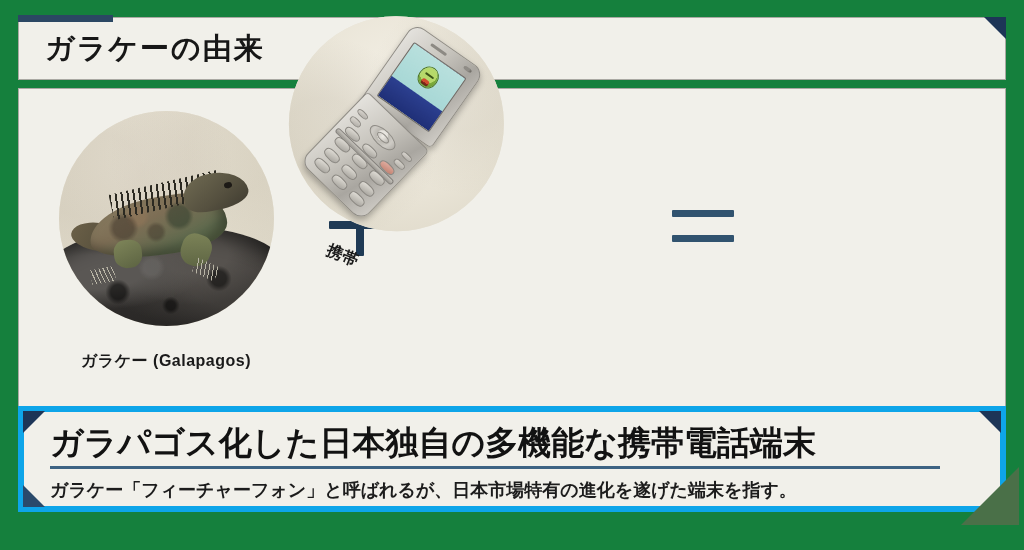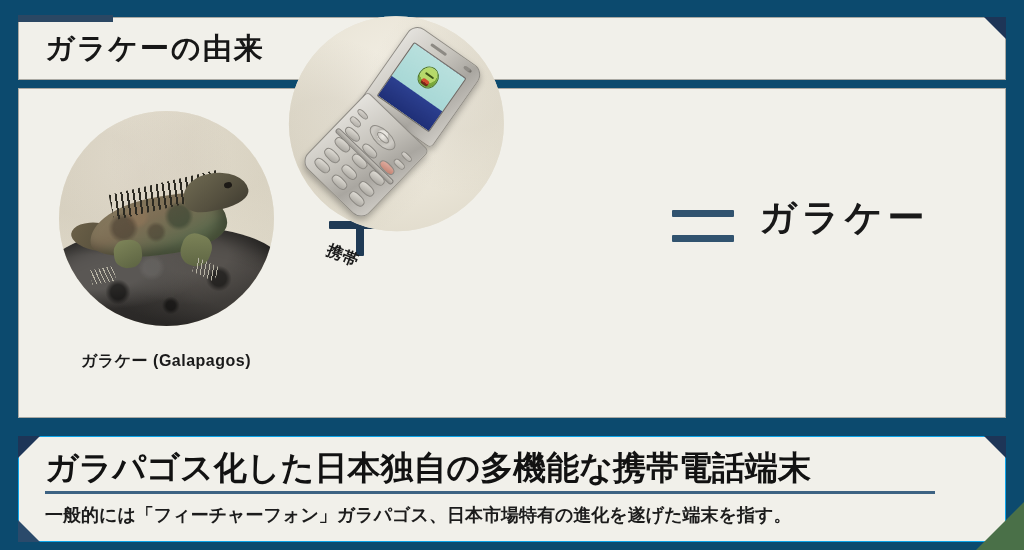--- a/index.html
+++ b/index.html
@@ -14,21 +14,21 @@
     background: #edece6;
     font-family: "Liberation Sans", "DejaVu Sans", sans-serif;
     position: relative;
   }
 
   
   .slide {
     position: absolute;
     left: 0; top: 0;
     width: 1024px; height: 550px;
-    background: #0c4a6e;
+    background: #15803d;
   }
 
   
   .title-box {
     position: absolute;
     left: 18px; top: 17px;
     width: 988px; height: 63px;
     border: 1px solid #aaa9a3;
     background: #f1f0ea;
   }
@@ -371,23 +371,23 @@
     font-size: 16px;
     font-weight: bold;
     color: #1a1a1a;
     letter-spacing: .5px;
     white-space: nowrap;
   }
 
   
   .summary-box {
     position: absolute;
-    left: 18px; top: 436px;
+    left: 18px; top: 406px;
     width: 988px; height: 106px;
-    border: 1px solid #0ea5e9;
+    border: 6px solid #0ea5e9;
     background: #f1f0ea;
     padding-left: 43px;
   }
   .sum-tri-tl {
     position: absolute;
     left: -1px; top: -1px;
     width: 0; height: 0;
     border-top: 22px solid #1d3557;
     border-right: 22px solid transparent;
   }
@@ -508,27 +508,26 @@
           </div>
         </div>
         <div class="caption">携帯</div>
       </div>
 
       <div class="op equals">
         <div class="eq-bar top"></div>
         <div class="eq-bar bottom"></div>
       </div>
 
-      <div class="result-text">ガラケー</div>
     </div>
   </div>
 
   <div class="summary-box">
     <div class="sum-tri-tl"></div>
     <div class="sum-tri-tr"></div>
     <div class="sum-tri-bl"></div>
     <div class="sum-tri-br"></div>
     <div class="sum-headline">ガラパゴス化した日本独自の多機能な携帯電話端末</div>
     <div class="sum-underline"></div>
-    <div class="sum-sub">一般的には「フィーチャーフォン」ガラパゴス、日本市場特有の進化を遂げた端末を指す。</div>
+    <div class="sum-sub">ガラケー「フィーチャーフォン」と呼ばれるが、日本市場特有の進化を遂げた端末を指す。</div>
   </div>
 
 </div>
 
 </body></html>

